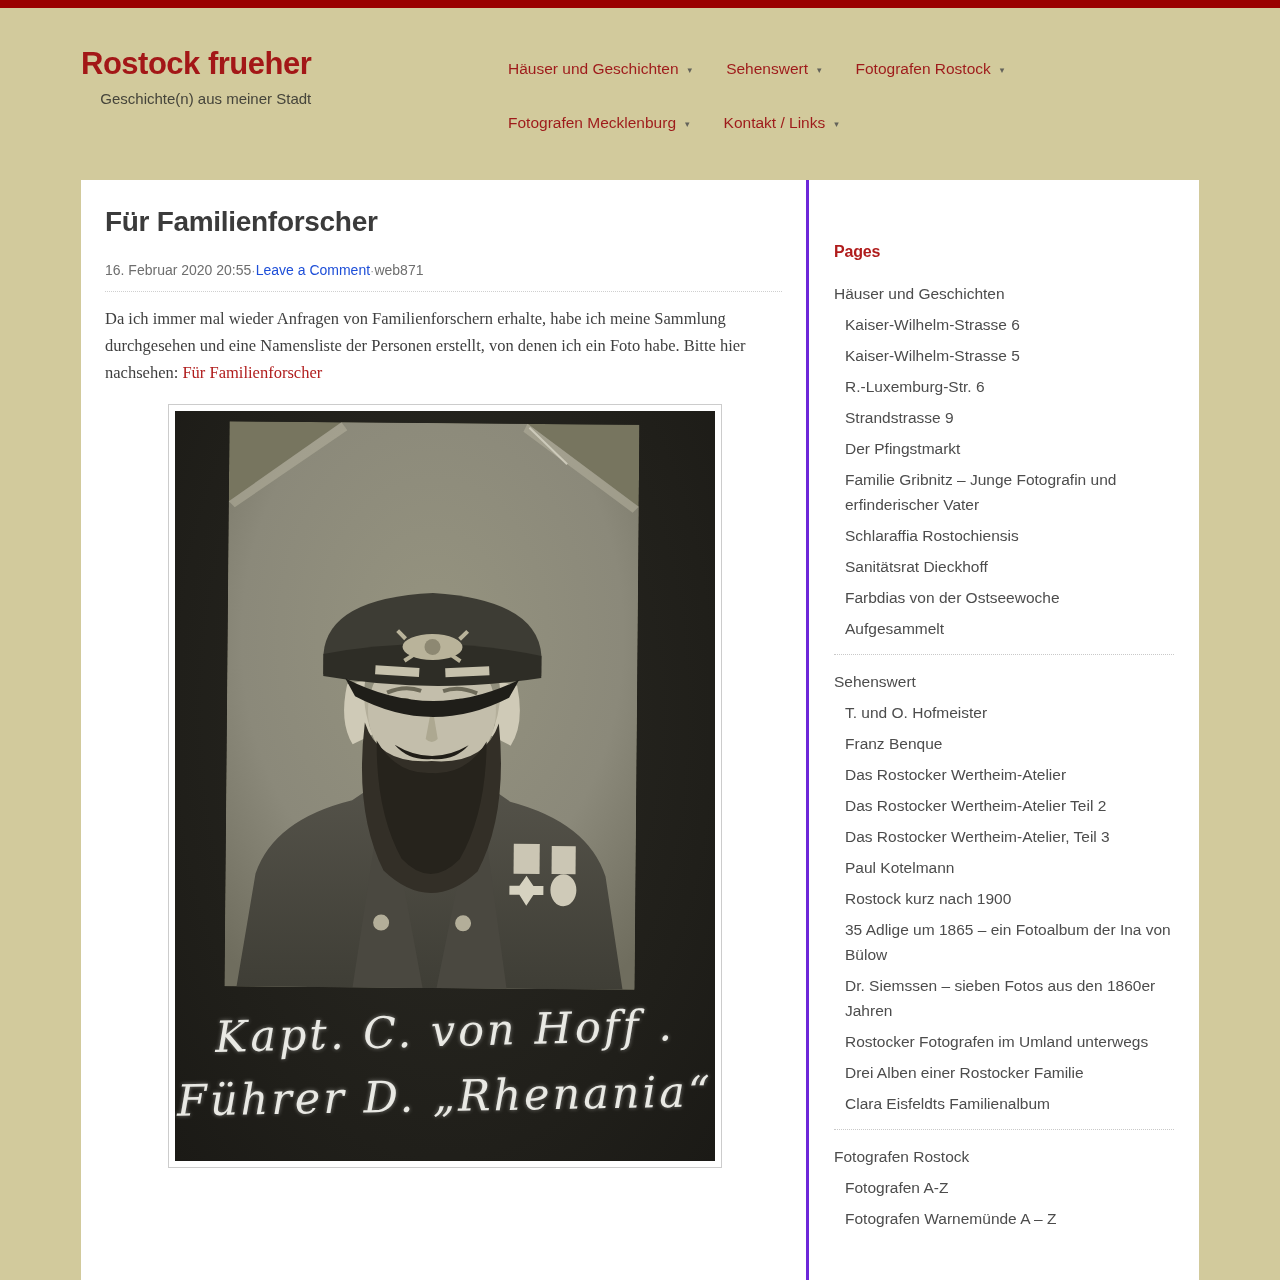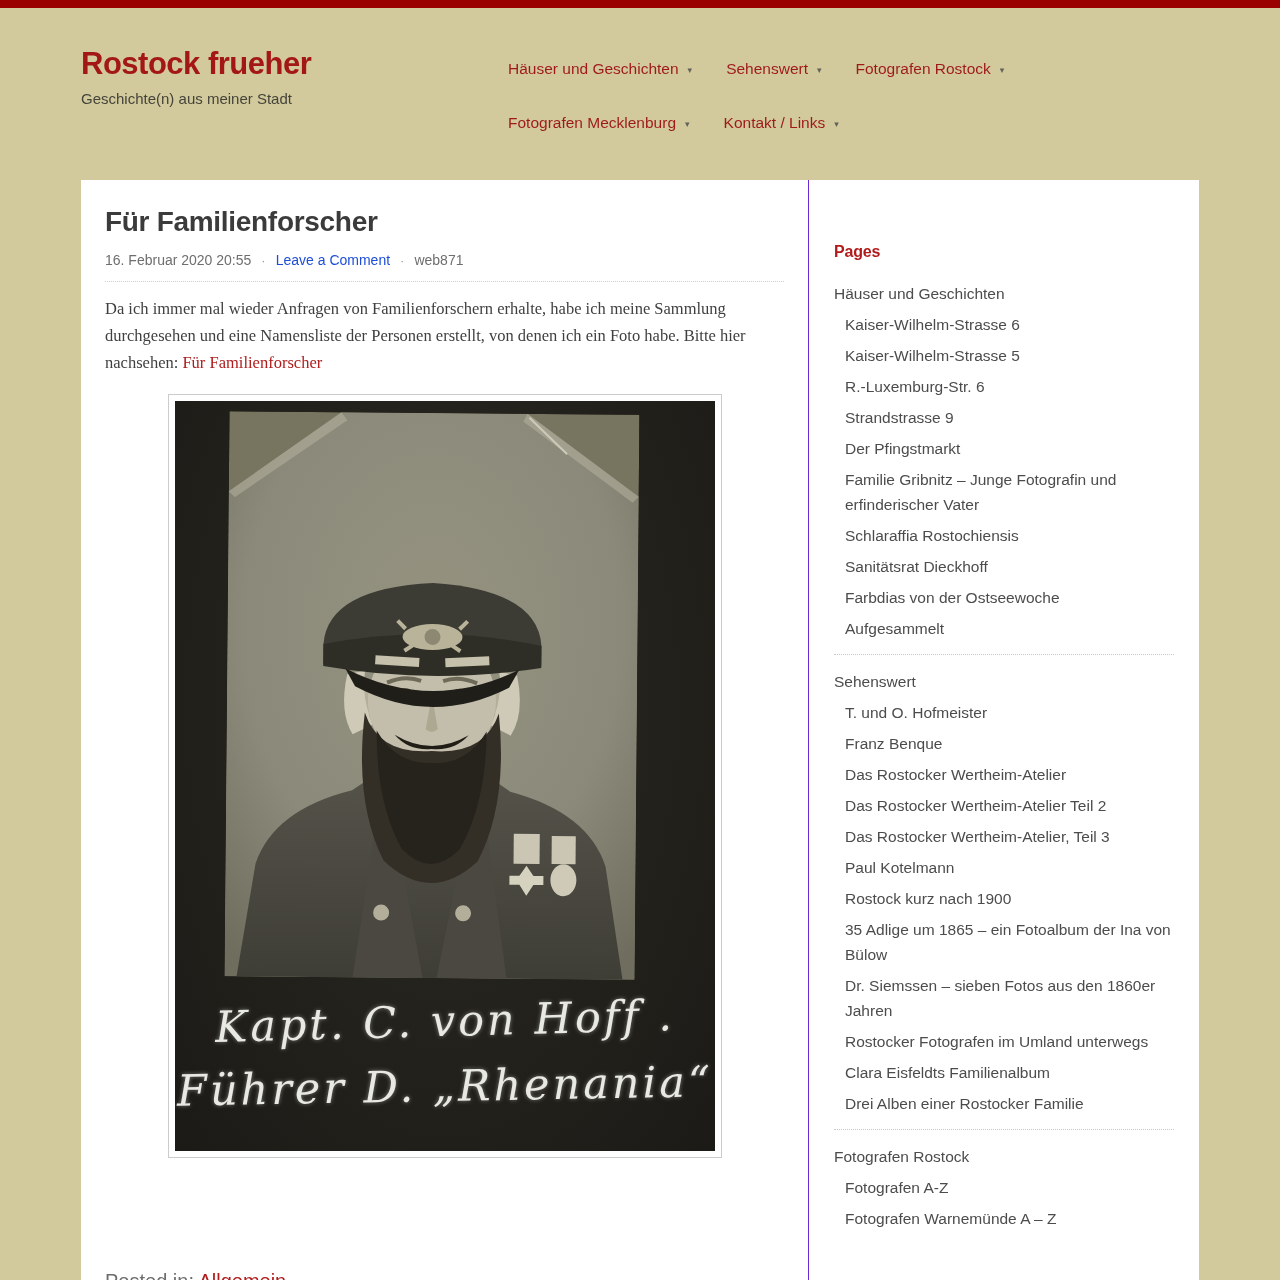--- a/index.html
+++ b/index.html
@@ -2,37 +2,37 @@
 <html><head>
 <meta charset="utf-8">
 <style>
   * { margin:0; padding:0; box-sizing:border-box; }
   html,body { width:1280px; height:1280px; overflow:hidden; }
   body { background:#d2ca9c; font-family:"Liberation Sans", sans-serif; position:relative; }
 
   .topbar { position:absolute; top:0; left:0; width:1280px; height:8px; background:#9a0000; }
 
   
-  .site-header { position:absolute; top:8px; left:0; width:1280px; height:129px; }
+  .site-header { position:absolute; top:8px; left:0; width:1280px; height:129px;text-align:right; }
   .branding { position:absolute; left:81px; top:38px; }
   .site-title { font-size:31px; font-weight:bold; letter-spacing:-0.5px; color:#a31717; cursor:pointer; }
   .site-tagline { margin-top:8px; font-size:15px; color:#45443a; }
   .main-nav { position:absolute; left:508px; top:52px; width:700px; display:flex; flex-wrap:wrap; column-gap:34px; row-gap:36px; }
   .nav-item { display:flex; align-items:center; gap:9px; cursor:pointer; text-decoration:none; }
   .nav-label { font-size:15.5px; color:#9e1a1a; }
   .nav-arrow { font-size:9px; color:#63625a; position:relative; top:1px; }
 
   
   .content-box { position:absolute; left:81px; top:180px; width:1118px; height:1100px; background:#ffffff; display:flex; }
-  .main-col { width:728px; padding:26px 24px 0 24px; border-right:1px solid #6d28d9; }
+  .main-col { width:728px; padding:26px 24px 0 24px; border-right:3px solid #6d28d9; }
   .side-col { flex:1; padding:22px 26px 0 25px; }
 
   
   .post-title { font-size:28px; font-weight:bold; letter-spacing:-0.3px; color:#3b3b3b; }
-  .post-meta { margin-top:14px; font-size:14px; color:#6e6e6e; display:flex; align-items:flex-end; gap:10px; }
+  .post-meta { margin-top:24px; font-size:14px; color:#6e6e6e; display:flex; align-items:flex-end; }
   .post-meta a { color:#1d4ed8; text-decoration:none; cursor:pointer; }
   .meta-sep { color:#9a9a9a; font-size:13px; }
   .meta-rule { margin-top:13px; border:0; border-top:1px dotted #cfcfcf; }
   .post-body { margin-top:13px; width:690px; font-size:16.5px; line-height:27px; color:#3f3f3f;font-family:Liberation Serif, serif; }
   .post-body a { color:#b01c1c; text-decoration:none; cursor:pointer; }
 
   
   .figure-wrap { margin:18px 0 0 63px; width:554px; background:#fff; border:1px solid #cccccc; padding:6px; }
   .photo-card { position:relative; width:540px; height:750px; background:#23221d;
                 background-image:radial-gradient(ellipse at 50% 40%, #2a2923 0%, #201f1a 70%, #1b1a16 100%); overflow:hidden; }
@@ -221,22 +221,22 @@
           <a class="page-child">T. und O. Hofmeister</a>
           <a class="page-child">Franz Benque</a>
           <a class="page-child">Das Rostocker Wertheim-Atelier</a>
           <a class="page-child">Das Rostocker Wertheim-Atelier Teil 2</a>
           <a class="page-child">Das Rostocker Wertheim-Atelier, Teil 3</a>
           <a class="page-child">Paul Kotelmann</a>
           <a class="page-child">Rostock kurz nach 1900</a>
           <a class="page-child">35 Adlige um 1865 – ein Fotoalbum der Ina von Bülow</a>
           <a class="page-child">Dr. Siemssen – sieben Fotos aus den 1860er Jahren</a>
           <a class="page-child">Rostocker Fotografen im Umland unterwegs</a>
+          <a class="page-child">Drei Alben einer Rostocker Familie</a>
           <a class="page-child">Clara Eisfeldts Familienalbum</a>
-          <a class="page-child">Drei Alben einer Rostocker Familie</a>
         </div>
         <div class="pages-section">
           <a class="page-parent">Fotografen Rostock</a>
           <a class="page-child">Fotografen A-Z</a>
           <a class="page-child">Fotografen Warnemünde A – Z</a>
         </div>
       </div>
   </aside>
 
 </div>

